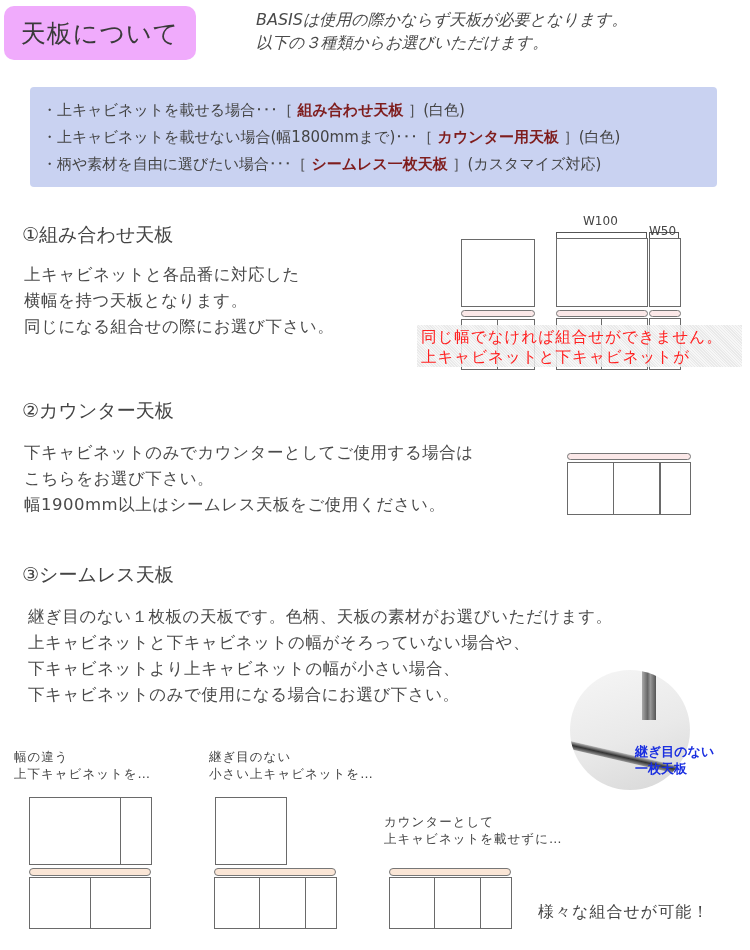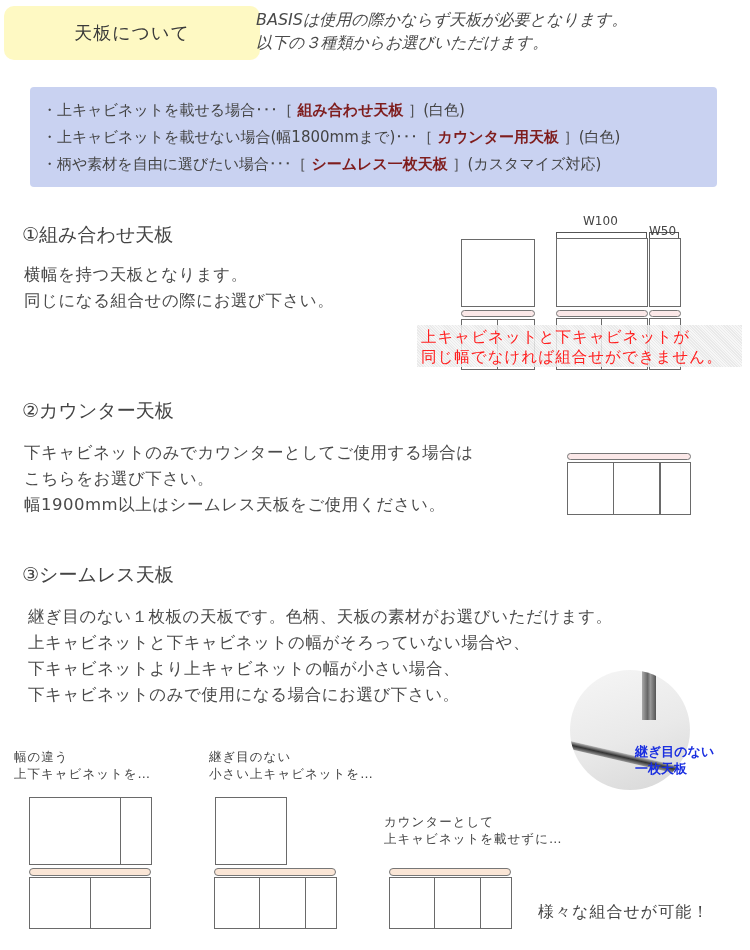--- a/index.html
+++ b/index.html
@@ -1,21 +1,21 @@
 <!DOCTYPE html>
 <html><head>
 <meta charset="utf-8">
 <style>
   * { box-sizing: border-box; margin: 0; padding: 0; }
   html, body { width: 750px; height: 950px; background: #fff; overflow: hidden; }
   body { position: relative; font-family: "DejaVu Sans", "Liberation Sans", sans-serif; color: #4a4a4a; }
   .abs { position: absolute; }
 
-  .title-box { left: 4px; top: 6px; width: 256px; height: 54px; background: #fef9c3; border-radius: 10px;
-    font-size: 18px; color: #3a3a3a; display: flex; align-items: center; justify-content: center; letter-spacing: 1px; }
+  .title-box { left: 4px; top: 6px; width: 192px; height: 54px; background: #f0abfc; border-radius: 10px;
+    font-size: 25px; color: #3a3a3a; display: flex; align-items: center; justify-content: center; letter-spacing: 1px; }
   .intro { left: 256px; top: 8px; font-size: 16px; line-height: 23px; color: #4a4a4a; font-style: italic; }
 
   .summary { left: 30px; top: 87px; width: 687px; height: 100px; background: #c9d2f1; border-radius: 4px;
     padding: 10px 0 0 12px; font-size: 15px; line-height: 27px; color: #444; white-space: nowrap; }
   .summary b { font-weight: bold; color: #7f1d1d; }
 
   .sec-title { font-size: 19px; color: #444; }
   .body-text { font-size: 16.5px; line-height: 26px; color: #4a4a4a; white-space: nowrap; letter-spacing: 0.5px; }
 
   .bx { position: absolute; border: 1.5px solid #6a6a6a; background: #fff; }
@@ -50,20 +50,21 @@
 </div>
 
 <div class="abs summary">
   <div><span>・上キャビネットを載せる場合･･･［ </span><b>組み合わせ天板</b><span> ］(白色)</span></div>
   <div><span>・上キャビネットを載せない場合(幅1800mmまで)･･･［ </span><b>カウンター用天板</b><span> ］(白色)</span></div>
   <div><span>・柄や素材を自由に選びたい場合･･･［ </span><b>シームレス一枚天板</b><span> ］(カスタマイズ対応)</span></div>
 </div>
 
 <div class="abs sec-title" style="left:22px; top:222px;">①組み合わせ天板</div>
 <div class="abs body-text" style="left:24px; top:262px;">
+  <div>上キャビネットと各品番に対応した</div>
   <div>横幅を持つ天板となります。</div>
   <div>同じになる組合せの際にお選び下さい。</div>
 </div>
 
 <div>
 
   <div class="bx" style="left:461px; top:239px; width:74px; height:68px;"></div>
   <div class="top-pink" style="left:461px; top:310px; width:74px;"></div>
   <div class="bx" style="left:461px; top:319px; width:38px; height:51px;"></div>
   <div class="bx" style="left:497px; top:319px; width:38px; height:51px;"></div>
@@ -75,22 +76,22 @@
 
   <div class="bx" style="left:556px; top:238px; width:92px; height:69px;"></div>
   <div class="bx" style="left:649px; top:238px; width:32px; height:69px;"></div>
   <div class="top-pink" style="left:556px; top:310px; width:92px;"></div>
   <div class="top-pink" style="left:649px; top:310px; width:32px;"></div>
   <div class="bx" style="left:556px; top:318px; width:47px; height:52px;"></div>
   <div class="bx" style="left:601px; top:318px; width:47px; height:52px;"></div>
   <div class="bx" style="left:649px; top:318px; width:32px; height:52px;"></div>
 
   <div class="abs warn">
+    <div>同じ幅でなければ組合せができません。</div>
     <div>上キャビネットと下キャビネットが</div>
-    <div>同じ幅でなければ組合せができません。</div>
   </div>
 </div>
 
 <div class="abs sec-title" style="left:22px; top:398px;">②カウンター天板</div>
 <div class="abs body-text" style="left:24px; top:440px;">
   <div>下キャビネットのみでカウンターとしてご使用する場合は</div>
   <div>こちらをお選び下さい。</div>
   <div>幅1900mm以上はシームレス天板をご使用ください。</div>
 </div>
 

